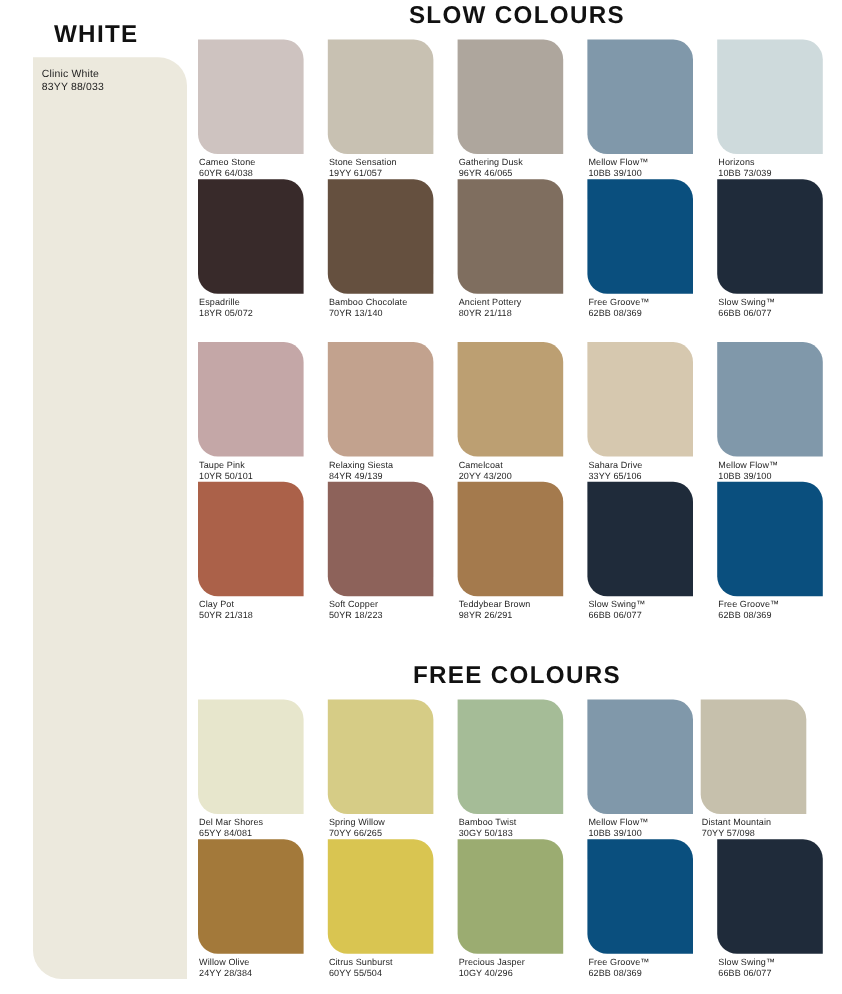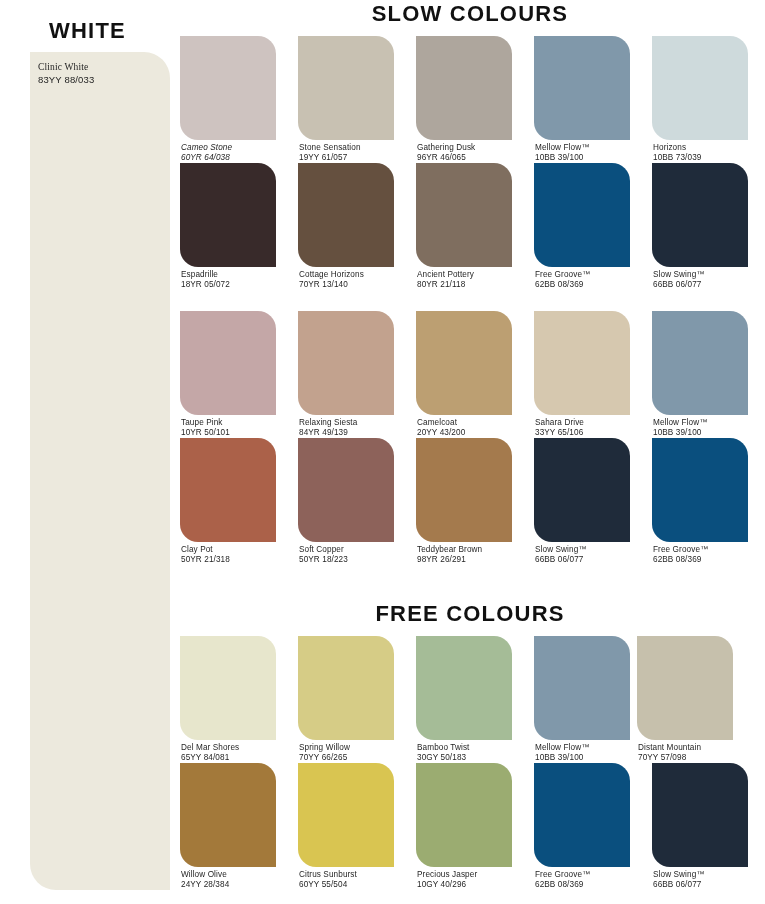--- a/index.html
+++ b/index.html
@@ -28,21 +28,21 @@
     position:absolute;left:30px;top:40px;
     width:140px;height:838px;
     background:#ece9dd;
     border-radius:0 26px 0 26px;
   }
   .white-chip-label{
     position:absolute;left:38px;top:50px;
     font-size:9.5px;line-height:11.5px;color:#1f1f1f;
     letter-spacing:0.15px;
   }
-  .white-chip-label .cname{display:block;font-family:Liberation Serif, serif;}
+  .white-chip-label .cname{display:block;}
   .white-chip-label .ccode{display:block;}
 
   
   .sections{
     position:absolute;left:175px;top:0;width:590px;height:904px;
   }
   .section{position:absolute;left:0;width:590px;}
   .section-title{
     width:590px;text-align:center;
     font-size:22px;font-weight:bold;letter-spacing:1.2px;
@@ -83,21 +83,21 @@
     <div class="white-chip-label">
       <span class="cname">Clinic White</span>
       <span class="ccode">83YY 88/033</span>
     </div>
   </div>
 
   <div class="sections" id="sections-root">
       <div class="section" style="top: 0px;">
         <div class="section-title">SLOW COLOURS</div>
         <div class="row" style="margin-top: 8px;">
-          <div class="cell" style="left: 5px; font-style: italic;">
+          <div class="cell" style="left: 5px;">
             <div class="swatch" style="background: rgb(206, 195, 192);"></div>
             <div class="cell-label">
               <span class="cname">Cameo Stone</span>
               <span class="ccode">60YR 64/038</span>
             </div>
           </div>
           <div class="cell" style="left: 123px;">
             <div class="swatch" style="background: rgb(200, 193, 178);"></div>
             <div class="cell-label">
               <span class="cname">Stone Sensation</span>
@@ -130,21 +130,21 @@
           <div class="cell" style="left: 5px;">
             <div class="swatch" style="background: rgb(56, 42, 42);"></div>
             <div class="cell-label">
               <span class="cname">Espadrille</span>
               <span class="ccode">18YR 05/072</span>
             </div>
           </div>
           <div class="cell" style="left: 123px;">
             <div class="swatch" style="background: rgb(101, 80, 63);"></div>
             <div class="cell-label">
-              <span class="cname">Cottage Horizons</span>
+              <span class="cname">Bamboo Chocolate</span>
               <span class="ccode">70YR 13/140</span>
             </div>
           </div>
           <div class="cell" style="left: 241px;">
             <div class="swatch" style="background: rgb(127, 110, 95);"></div>
             <div class="cell-label">
               <span class="cname">Ancient Pottery</span>
               <span class="ccode">80YR 21/118</span>
             </div>
           </div>

